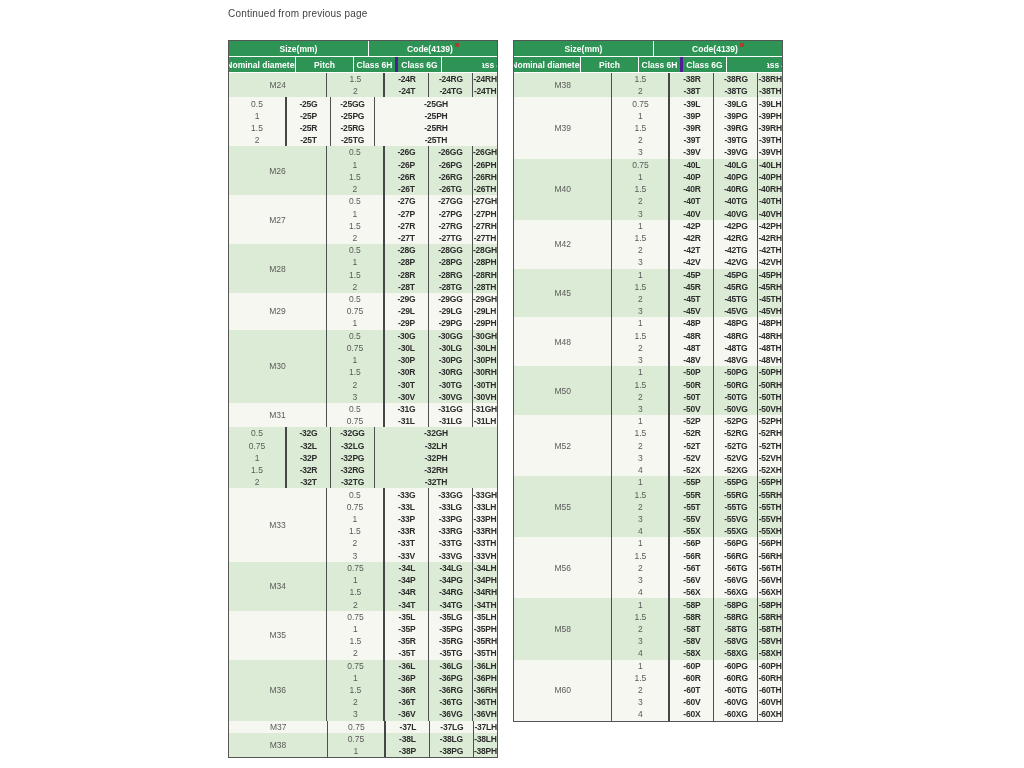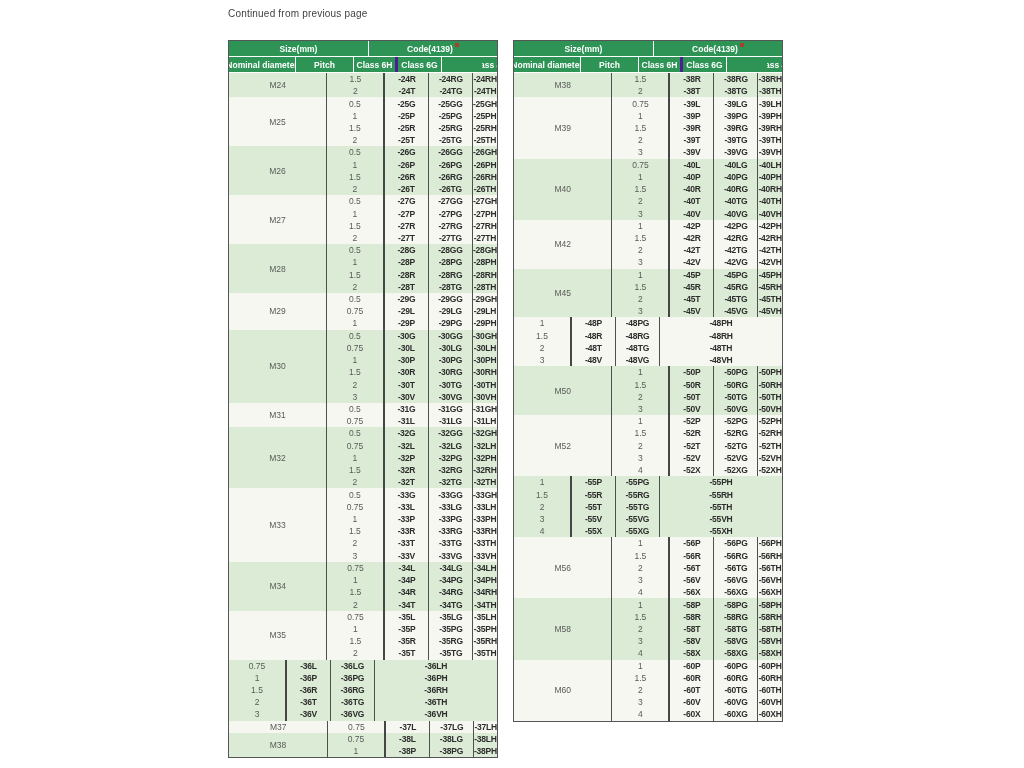--- a/index.html
+++ b/index.html
@@ -84,21 +84,20 @@
         </div>
         <div class="row">
           <div class="pc">2</div>
           <div class="k1">-24T</div>
           <div class="k2">-24TG</div>
           <div class="k3">-24TH</div>
         </div>
       </div>
     </div>
     <div class="group g-white">
-      <div class="dcell">M25</div>
       <div class="grows">
         <div class="row">
           <div class="pc">0.5</div>
           <div class="k1">-25G</div>
           <div class="k2">-25GG</div>
           <div class="k3">-25GH</div>
         </div>
         <div class="row">
           <div class="pc">1</div>
           <div class="k1">-25P</div>
@@ -281,21 +280,20 @@
         </div>
         <div class="row">
           <div class="pc">0.75</div>
           <div class="k1">-31L</div>
           <div class="k2">-31LG</div>
           <div class="k3">-31LH</div>
         </div>
       </div>
     </div>
     <div class="group g-green">
-      <div class="dcell">M32</div>
       <div class="grows">
         <div class="row">
           <div class="pc">0.5</div>
           <div class="k1">-32G</div>
           <div class="k2">-32GG</div>
           <div class="k3">-32GH</div>
         </div>
         <div class="row">
           <div class="pc">0.75</div>
           <div class="k1">-32L</div>
@@ -415,20 +413,21 @@
         </div>
         <div class="row">
           <div class="pc">2</div>
           <div class="k1">-35T</div>
           <div class="k2">-35TG</div>
           <div class="k3">-35TH</div>
         </div>
       </div>
     </div>
     <div class="group g-green">
+      <div class="dcell">M36</div>
       <div class="grows">
         <div class="row">
           <div class="pc">0.75</div>
           <div class="k1">-36L</div>
           <div class="k2">-36LG</div>
           <div class="k3">-36LH</div>
         </div>
         <div class="row">
           <div class="pc">1</div>
           <div class="k1">-36P</div>
@@ -638,20 +637,21 @@
         </div>
         <div class="row">
           <div class="pc">3</div>
           <div class="k1">-45V</div>
           <div class="k2">-45VG</div>
           <div class="k3">-45VH</div>
         </div>
       </div>
     </div>
     <div class="group g-white">
+      <div class="dcell">M48</div>
       <div class="grows">
         <div class="row">
           <div class="pc">1</div>
           <div class="k1">-48P</div>
           <div class="k2">-48PG</div>
           <div class="k3">-48PH</div>
         </div>
         <div class="row">
           <div class="pc">1.5</div>
           <div class="k1">-48R</div>
@@ -730,20 +730,21 @@
         </div>
         <div class="row">
           <div class="pc">4</div>
           <div class="k1">-52X</div>
           <div class="k2">-52XG</div>
           <div class="k3">-52XH</div>
         </div>
       </div>
     </div>
     <div class="group g-green">
+      <div class="dcell">M55</div>
       <div class="grows">
         <div class="row">
           <div class="pc">1</div>
           <div class="k1">-55P</div>
           <div class="k2">-55PG</div>
           <div class="k3">-55PH</div>
         </div>
         <div class="row">
           <div class="pc">1.5</div>
           <div class="k1">-55R</div>

